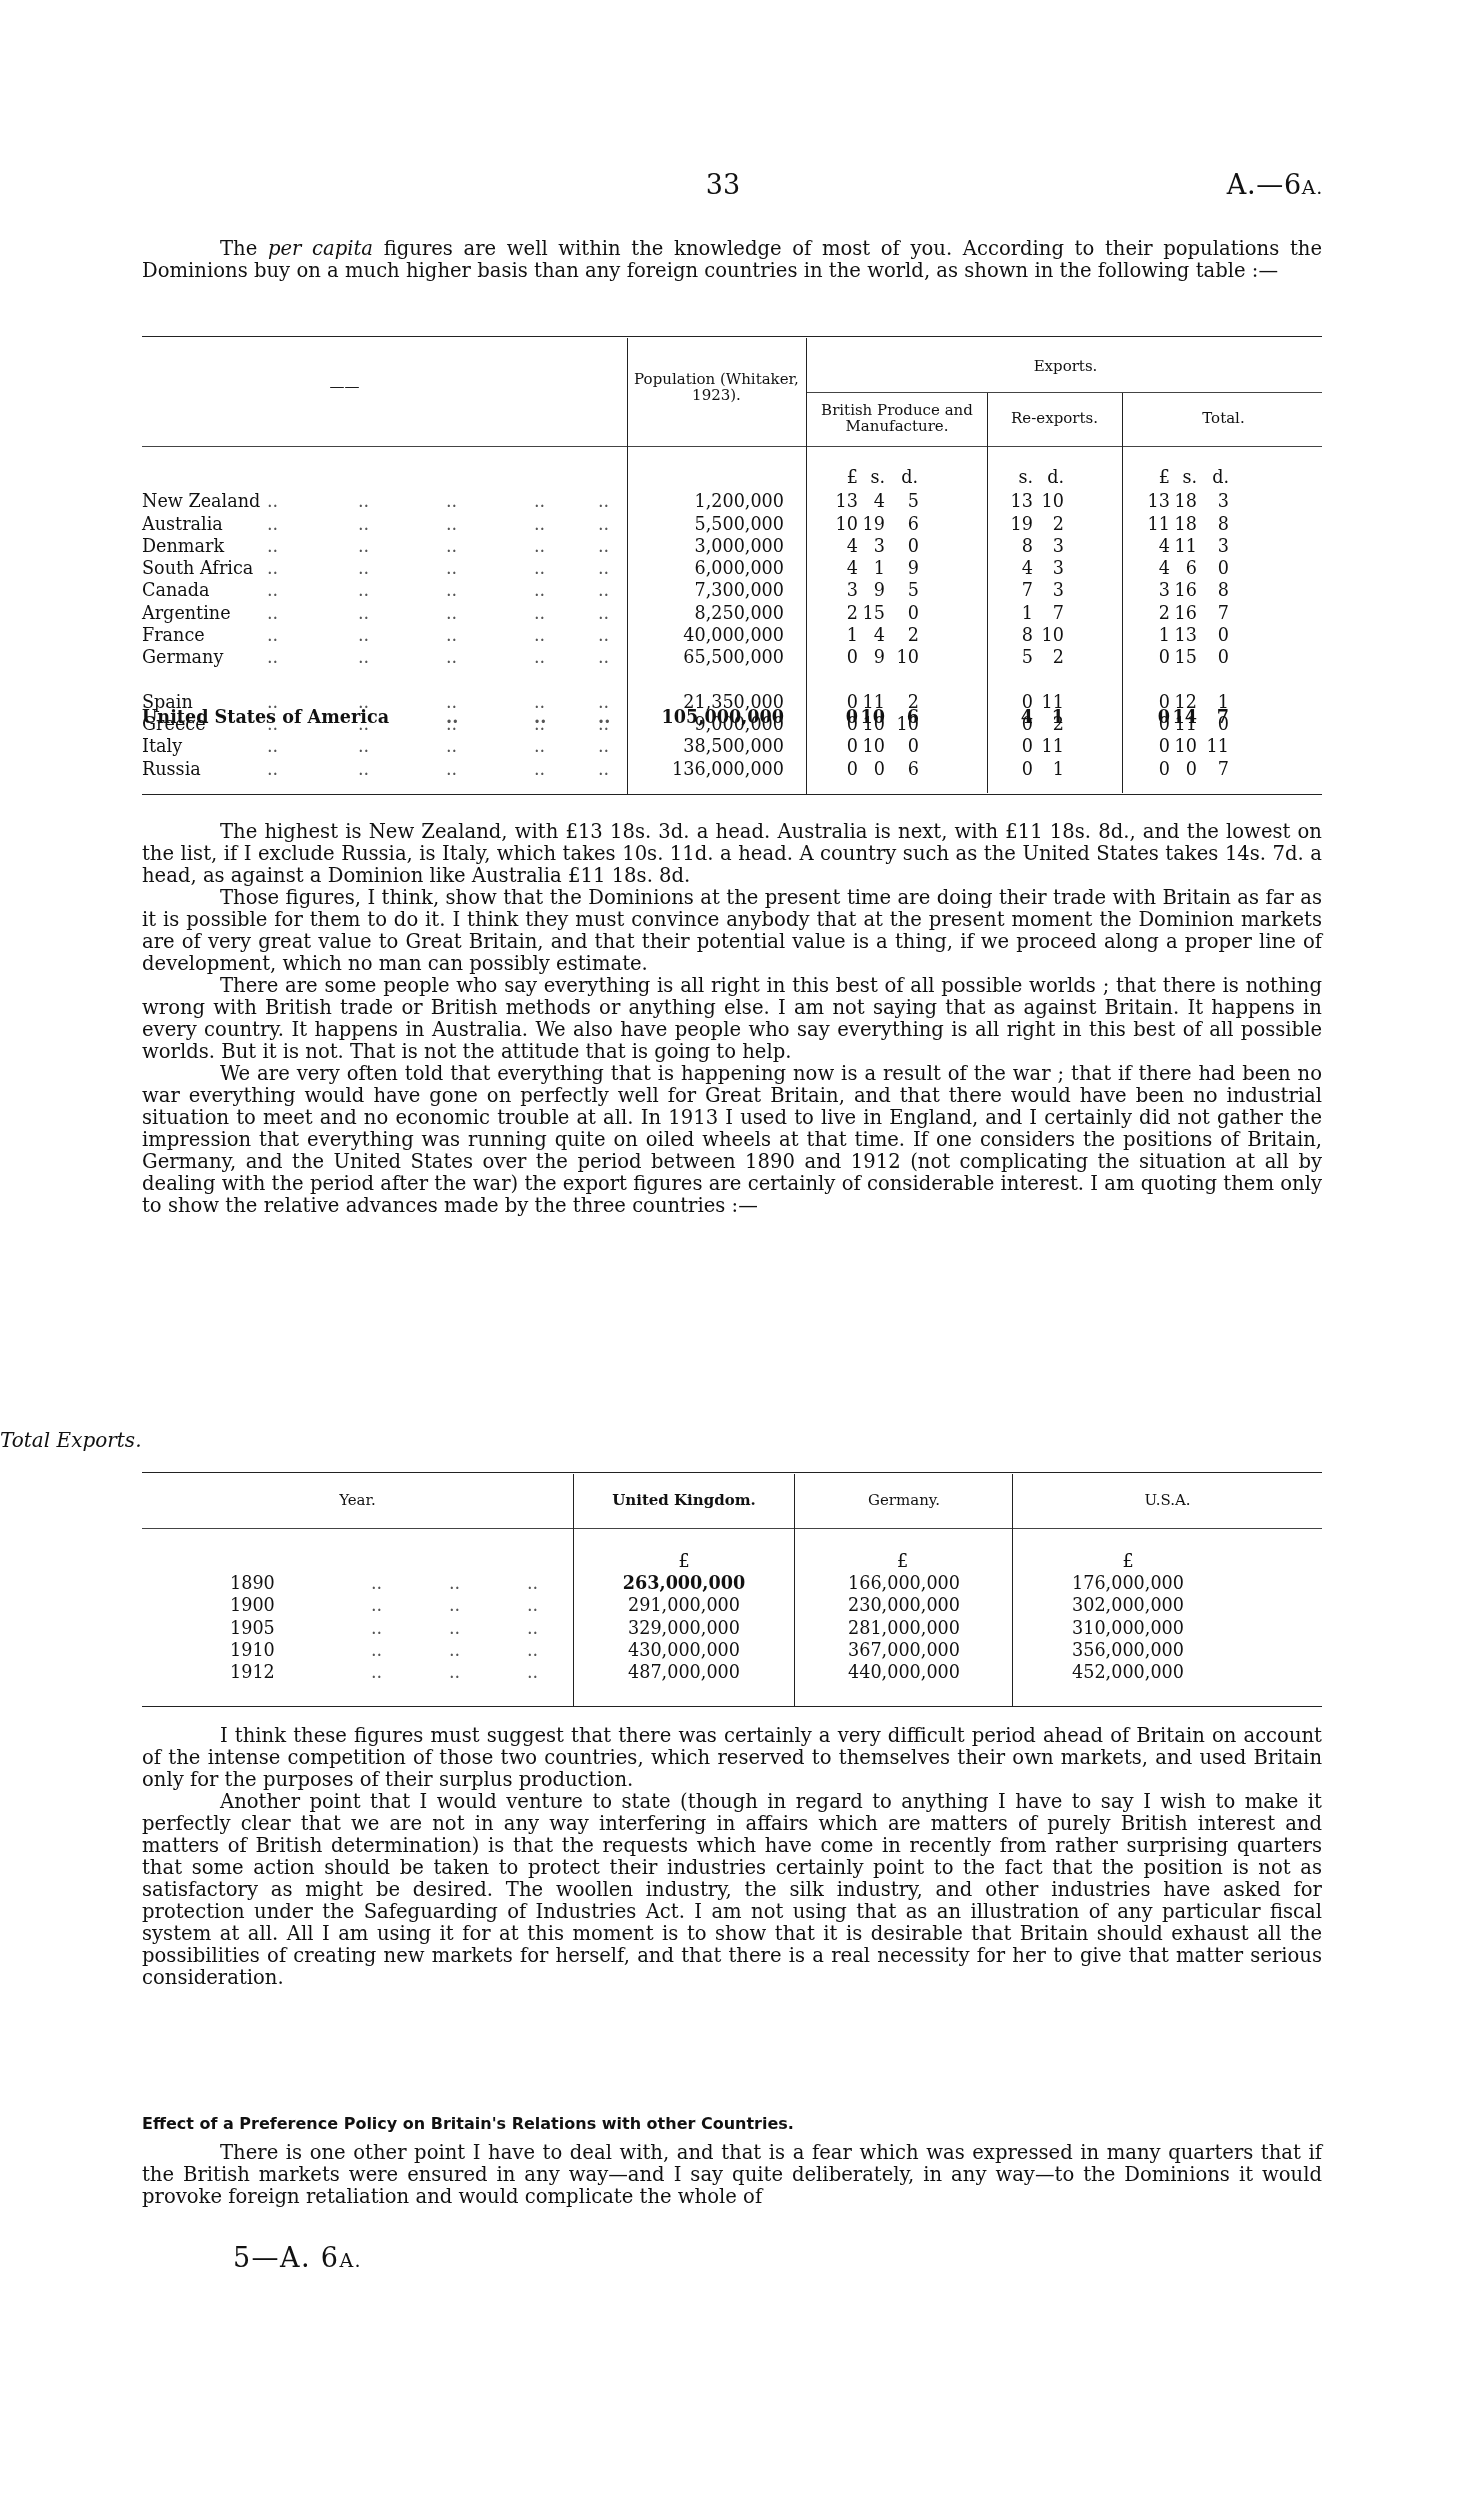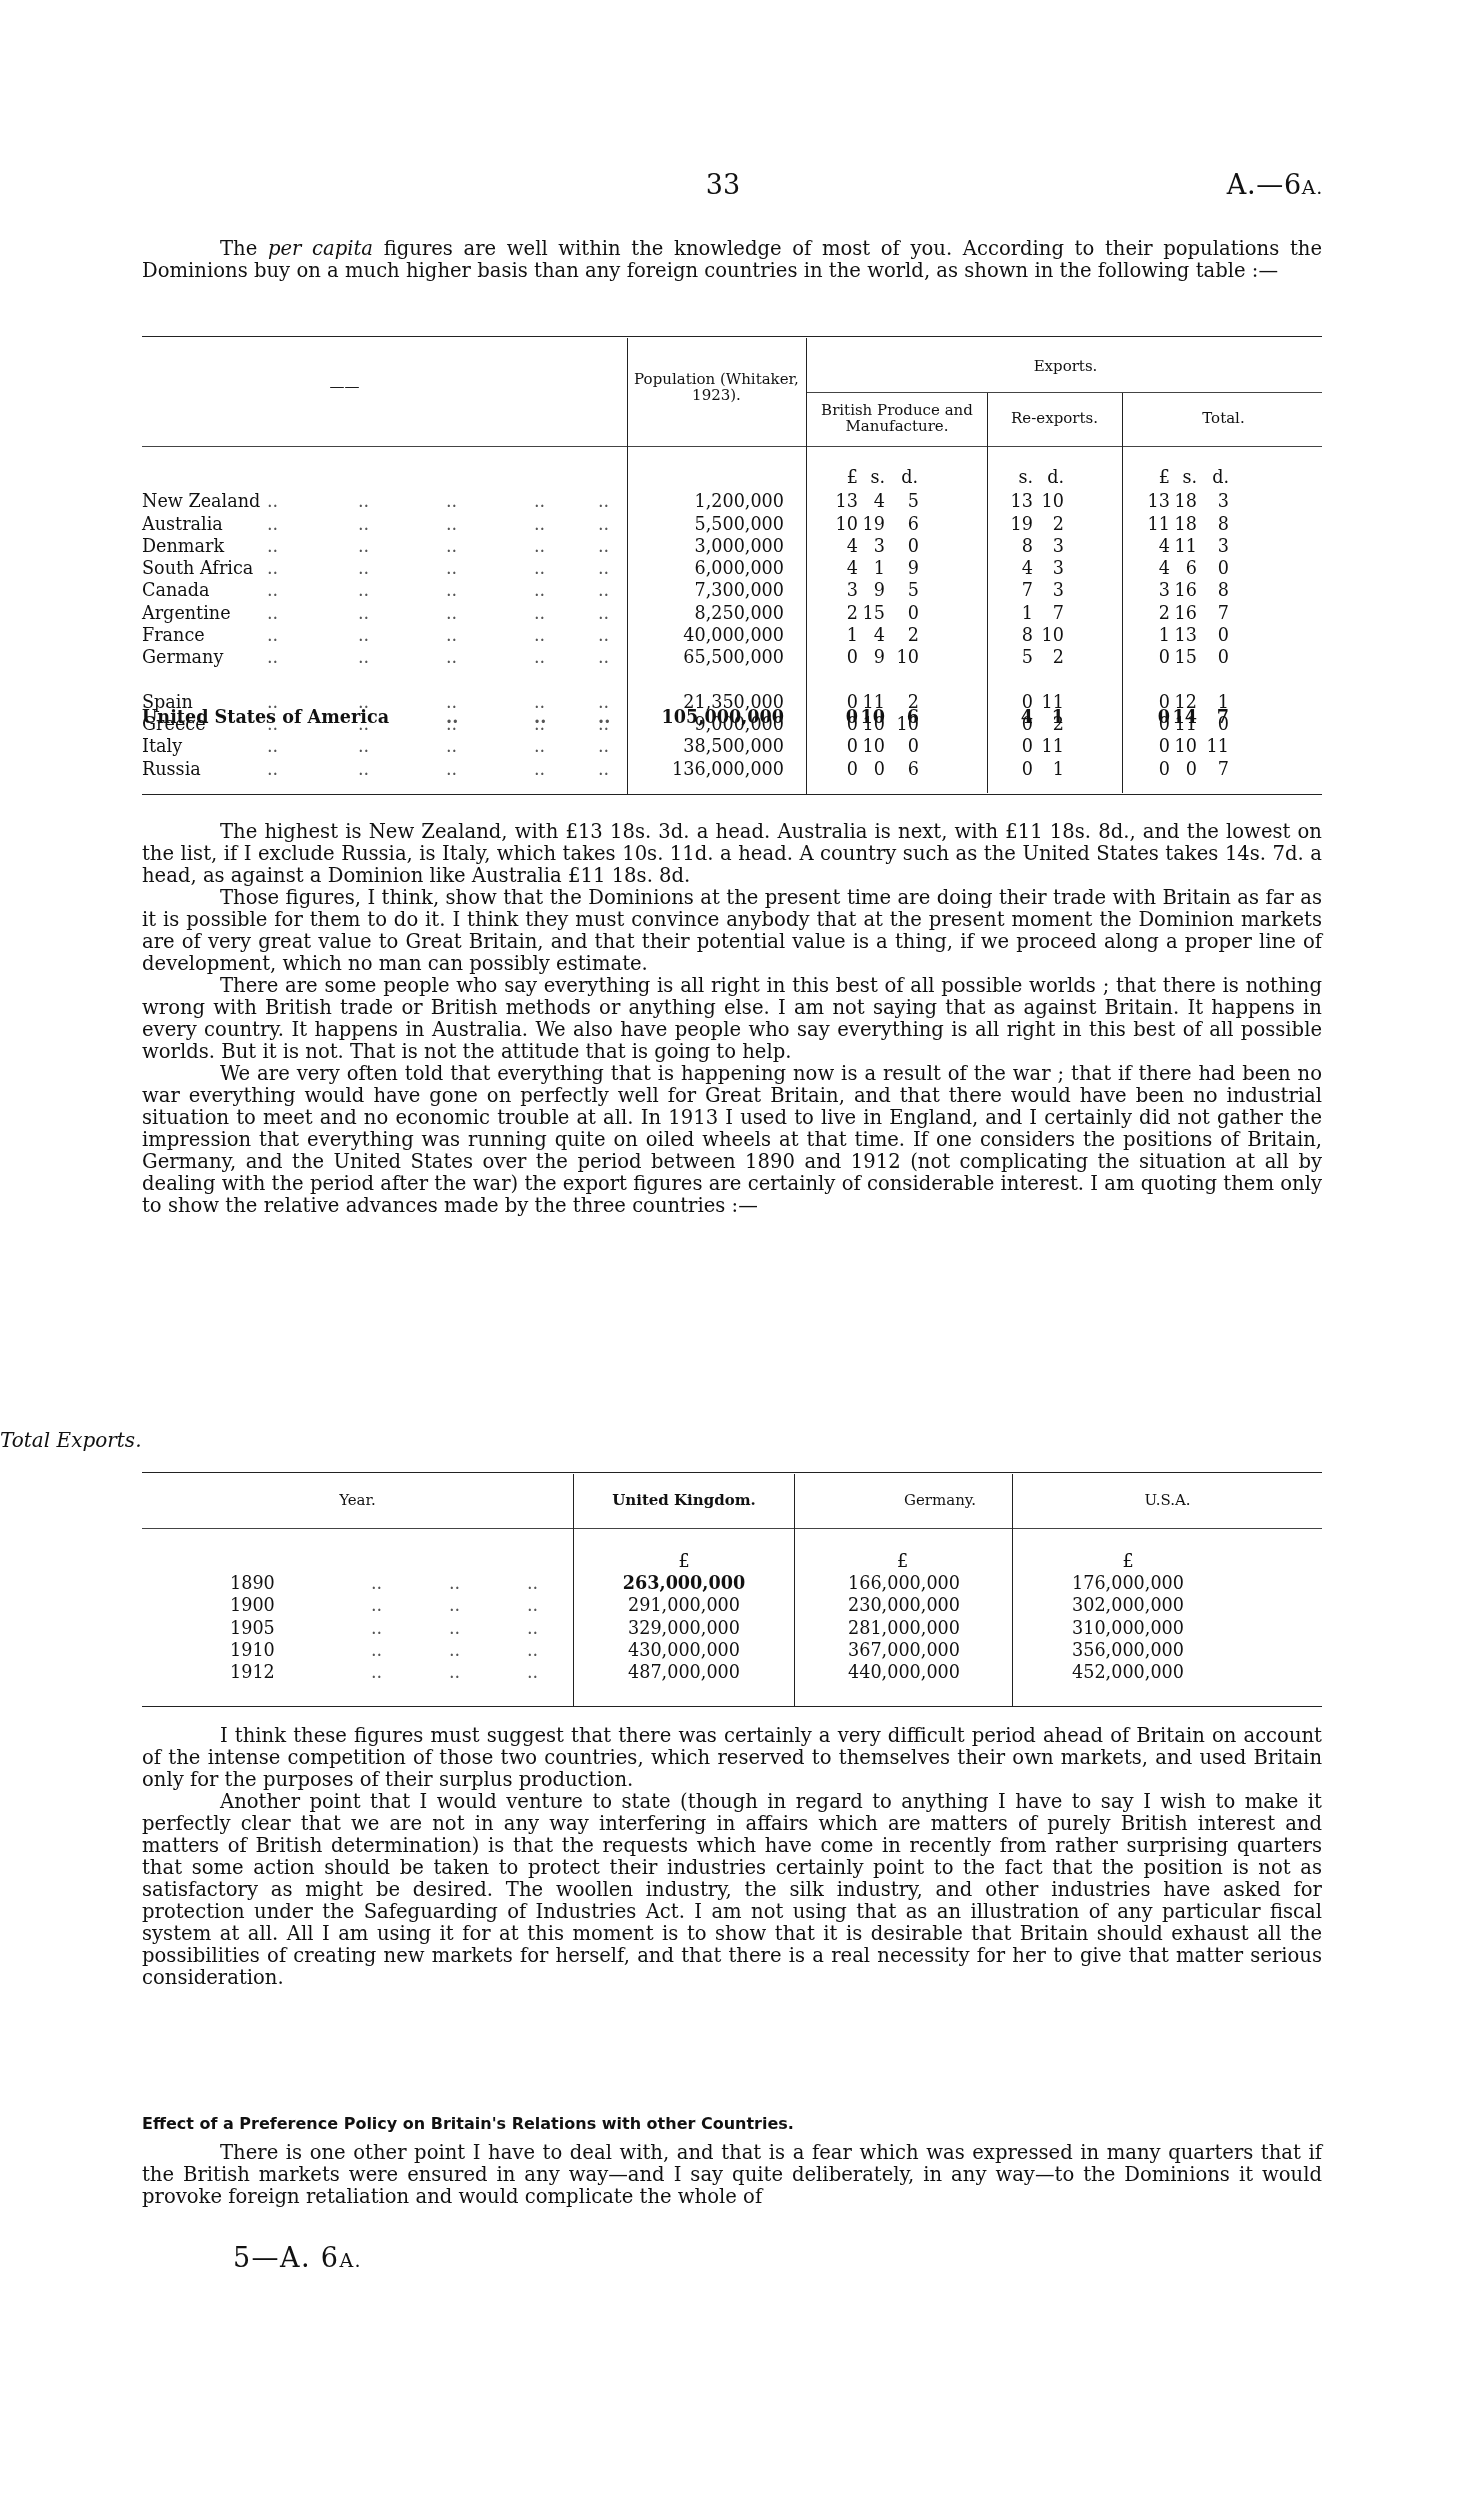--- a/index.html
+++ b/index.html
@@ -294,21 +294,21 @@
 <div>
   <div class="rule" style="left:142px;width:1180px;top:1472px;"></div>
   <div class="rule thin" style="left:142px;width:1180px;top:1528px;"></div>
   <div class="rule" style="left:142px;width:1180px;top:1706px;"></div>
   <div class="vline" style="left:573px;top:1474px;height:232px;"></div>
   <div class="vline" style="left:794px;top:1474px;height:232px;"></div>
   <div class="vline" style="left:1012px;top:1474px;height:232px;"></div>
 
   <div class="hdr" style="left:142px;width:431px;top:1492px;">Year.</div>
   <div class="hdr" style="left:574px;width:220px;top:1492px;font-weight:bold;">United Kingdom.</div>
-  <div class="hdr" style="left:796px;width:216px;top:1492px;margin-left:36px;">Germany.</div>
+  <div class="hdr" style="left:796px;width:216px;top:1492px;">Germany.</div>
   <div class="hdr" style="left:1013px;width:309px;top:1492px;">U.S.A.</div>
 
   <div id="t2-rows">
       <div class="cell" style="left:573px;width:222px;top:1550px;text-align:center;">£</div>
       <div class="cell" style="left:794px;width:217px;top:1550px;text-align:center;">£</div>
       <div class="cell" style="left:1013px;width:230px;top:1550px;text-align:center;">£</div>
       <div class="abs" style="left:0;top:1572px;width:1484px;height:22px;">
         <div class="cell" style="left:230px;top:0;">1890</div>
         <div class="cell" style="left:371px;top:0;color:#555;">..</div>
         <div class="cell" style="left:449px;top:0;color:#555;">..</div>

